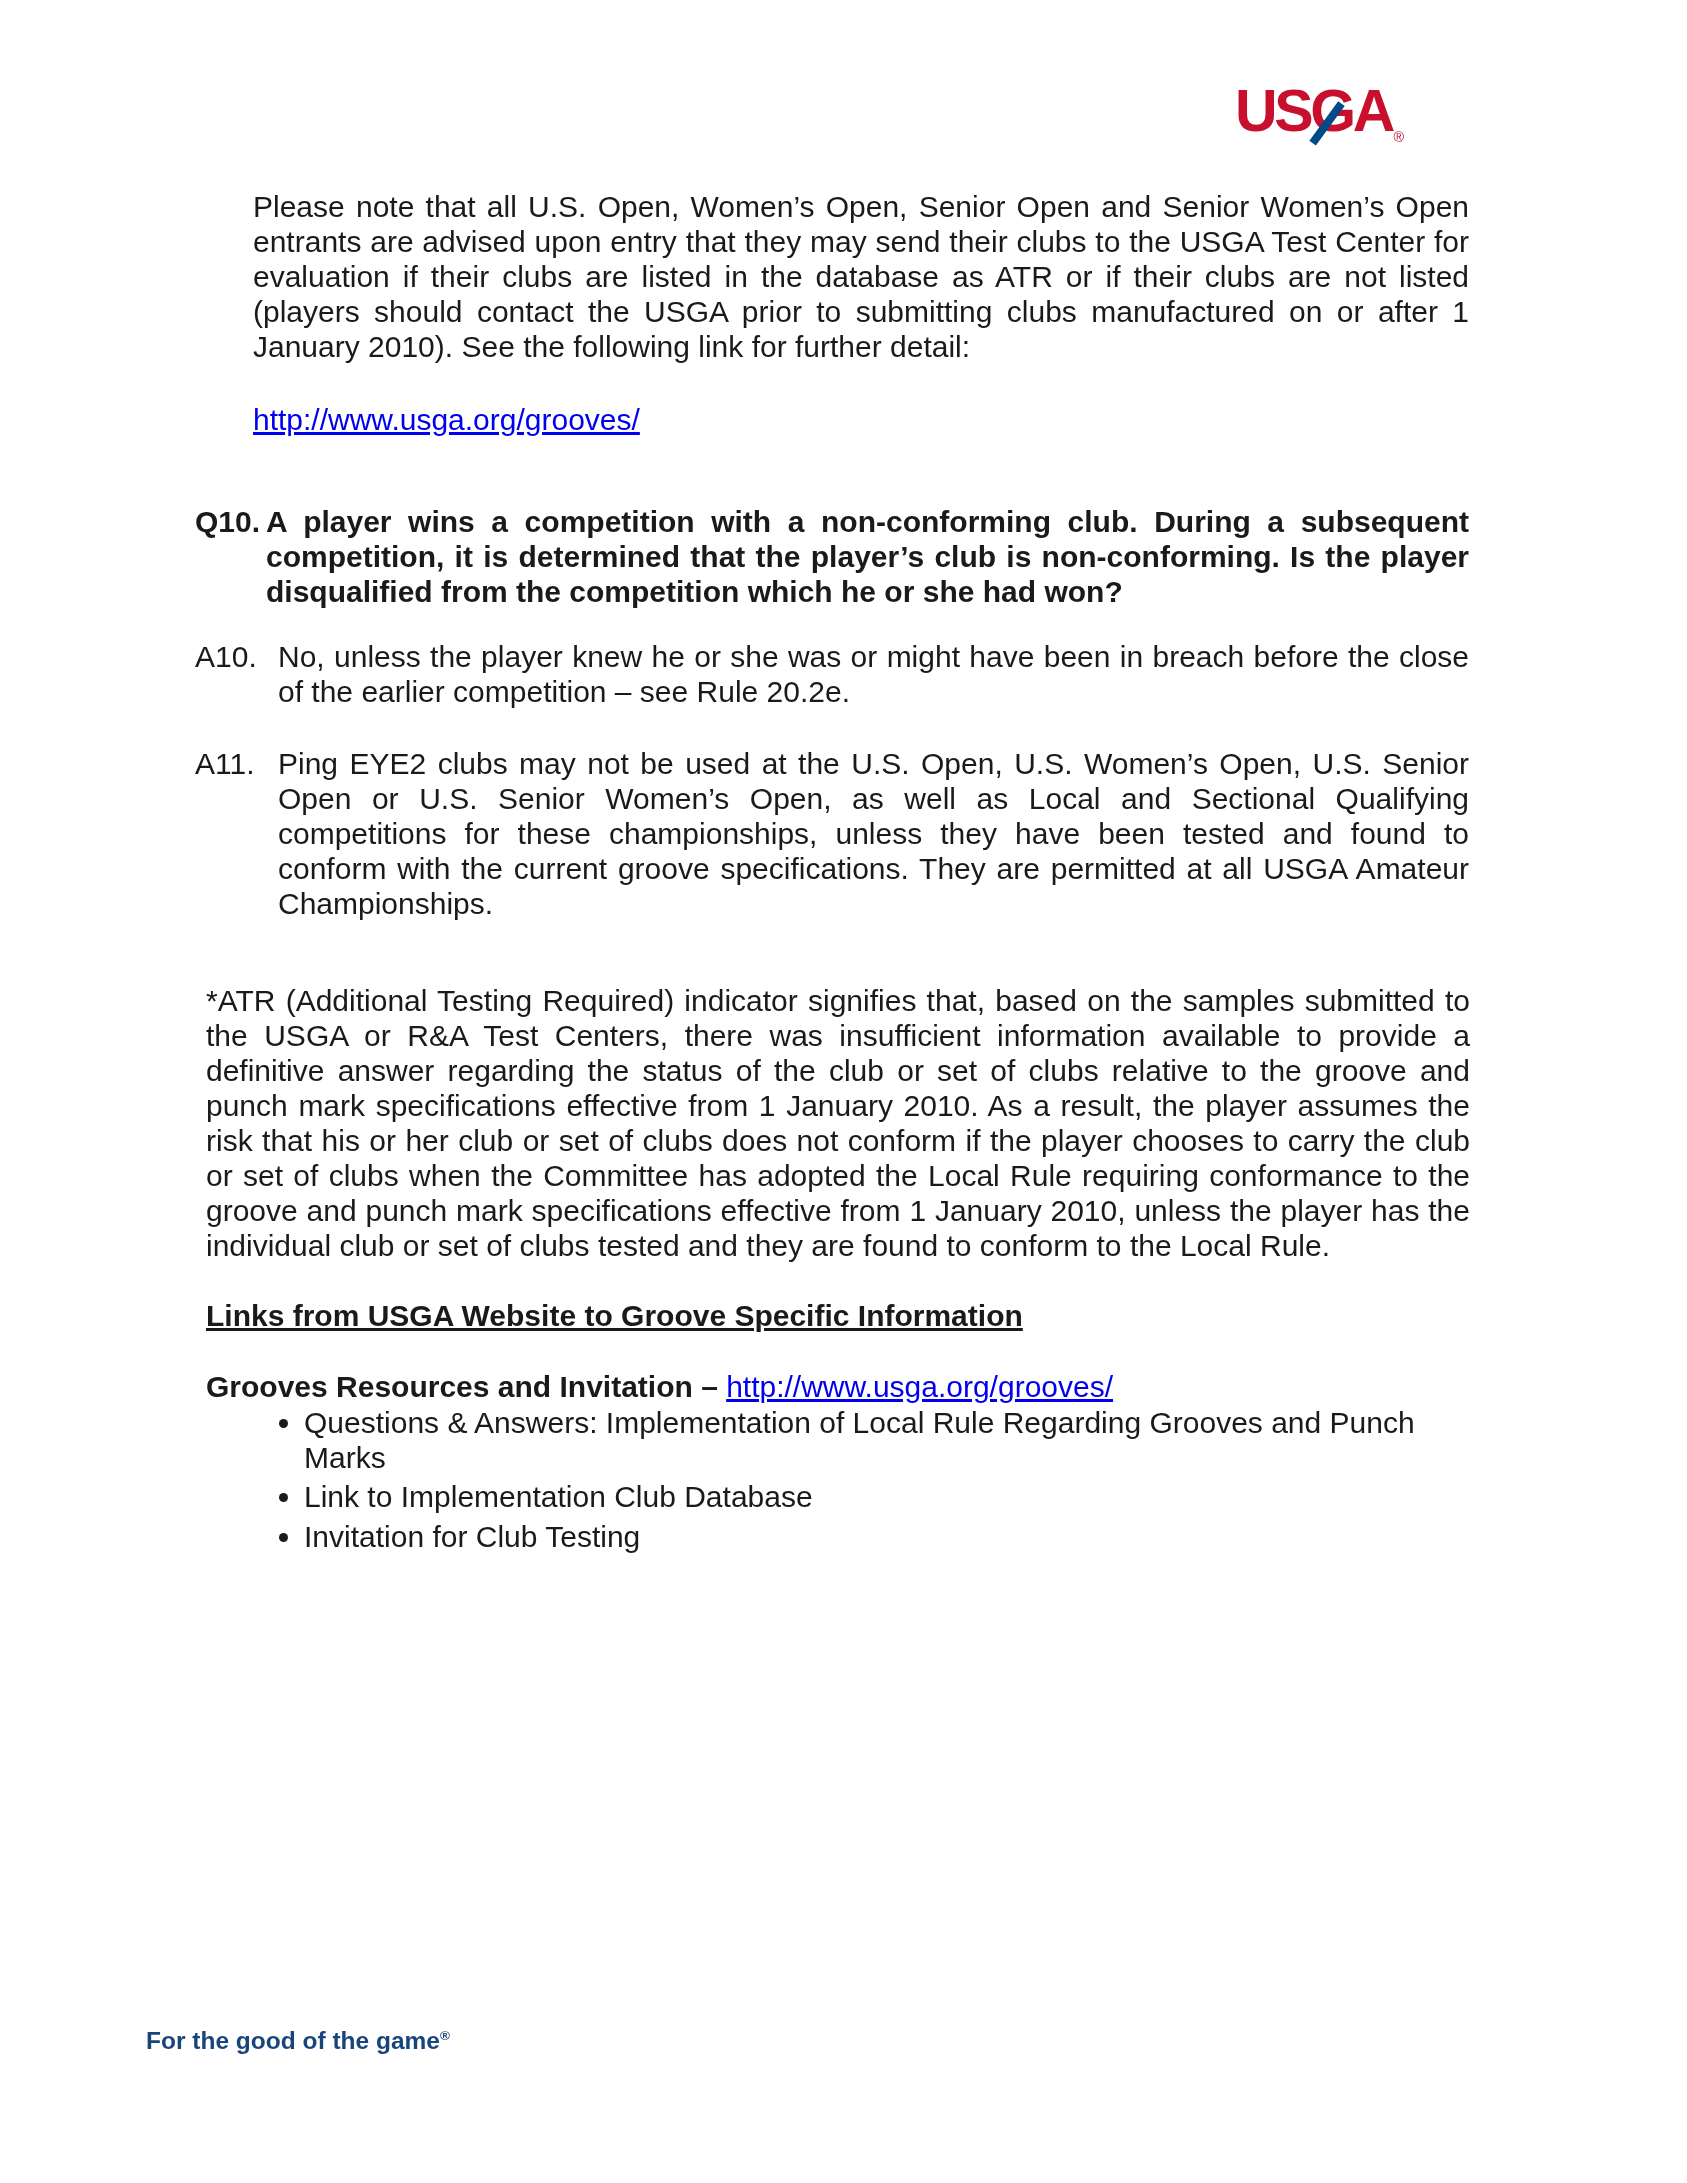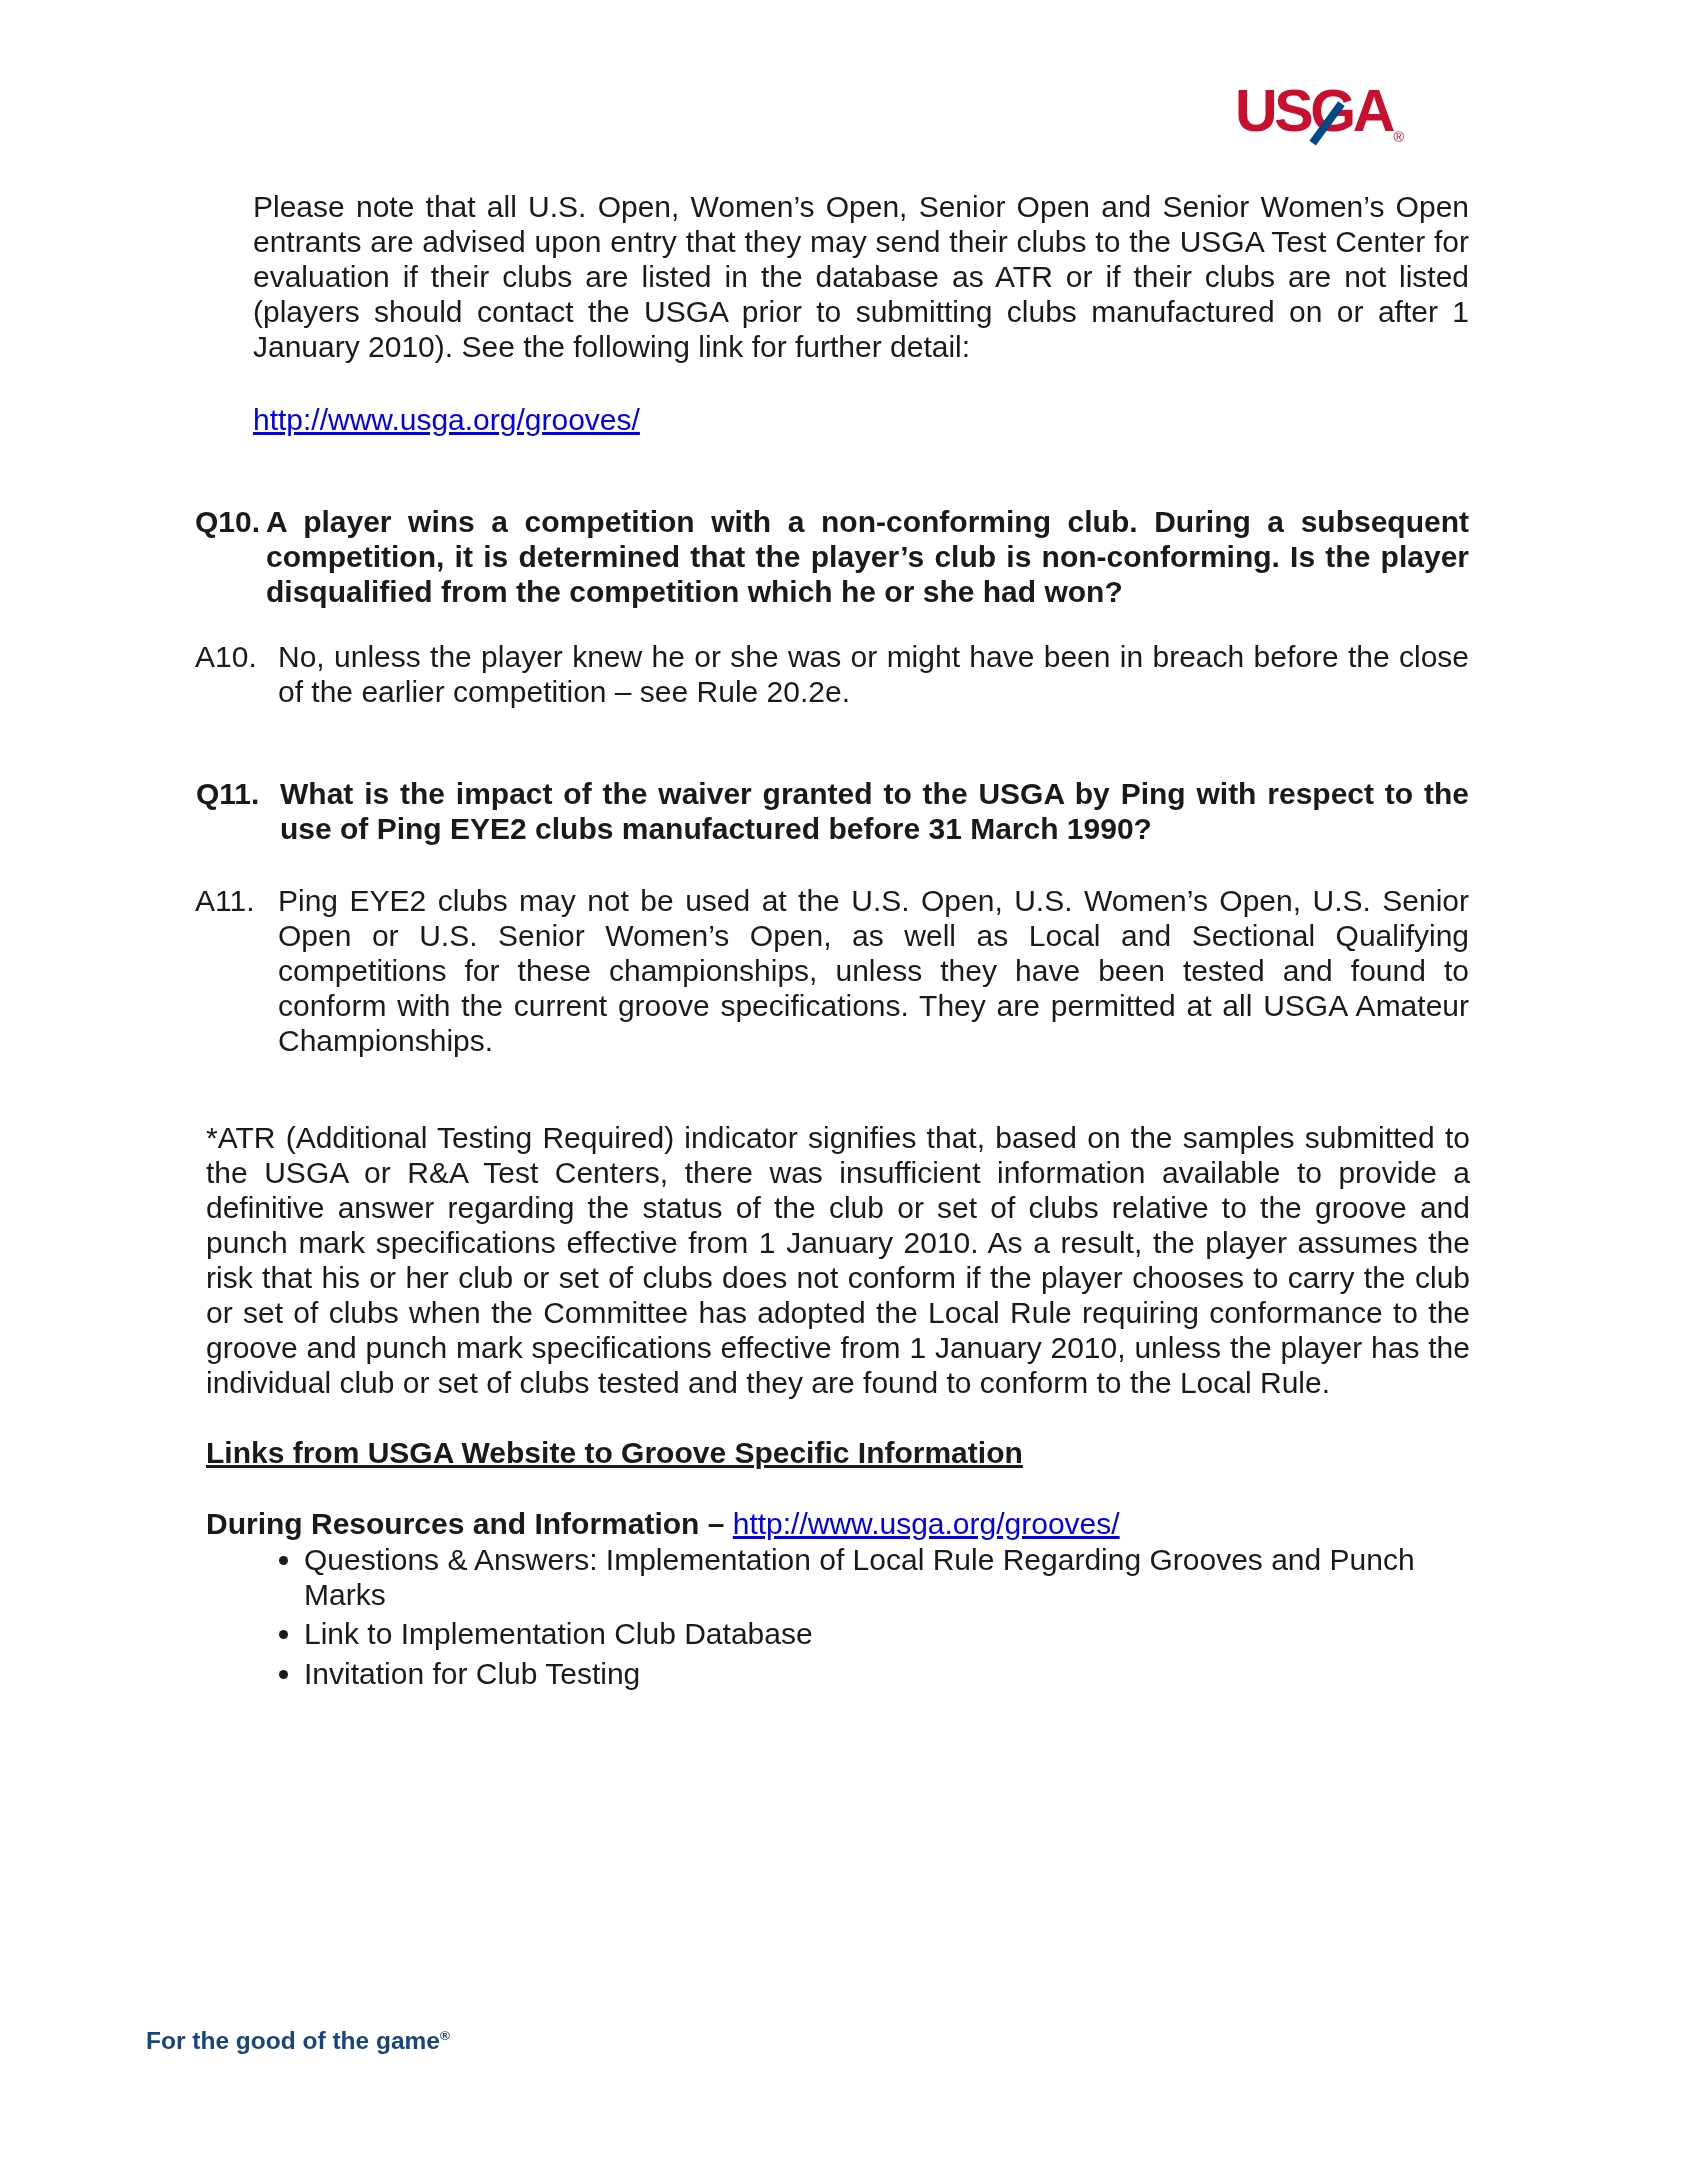--- a/index.html
+++ b/index.html
@@ -67,29 +67,28 @@
   <div class="content">
 
     <p class="para-intro justify">Please note that all U.S. Open, Women’s Open, Senior Open and Senior Women’s Open entrants are advised upon entry that they may send their clubs to the USGA Test Center for evaluation if their clubs are listed in the database as ATR or if their clubs are not listed (players should contact the USGA prior to submitting clubs manufactured on or after 1 January 2010). See the following link for further detail:</p>
 
     <p class="linkline"><a class="doclink" href="#">http://www.usga.org/grooves/</a></p>
 
     <p class="q10 justify"><span class="hang-label">Q10.</span><span>A player wins a competition with a non-conforming club. During a subsequent competition, it is determined that the player’s club is non-conforming. Is the player disqualified from the competition which he or she had won?</span></p>
 
     <p class="a10 justify"><span class="hang-label">A10.</span><span>No, unless the player knew he or she was or might have been in breach before the close of the earlier competition – see Rule 20.2e.</span></p>
 
-    <p class="q11 justify"><span class="hang-label">Q11.</span><span>What is the impact of the waiver granted to the USGA by Ping with respect to the use of Ping EYE2 clubs manufactured before 31 March 1990?</span></p>
 
     <p class="a11 justify"><span class="hang-label">A11.</span><span>Ping EYE2 clubs may not be used at the U.S. Open, U.S. Women’s Open, U.S. Senior Open or U.S. Senior Women’s Open, as well as Local and Sectional Qualifying competitions for these championships, unless they have been tested and found to conform with the current groove specifications. They are permitted at all USGA Amateur Championships.</span></p>
 
     <p class="footnote justify">*ATR (Additional Testing Required) indicator signifies that, based on the samples submitted to the USGA or R&amp;A Test Centers, there was insufficient information available to provide a definitive answer regarding the status of the club or set of clubs relative to the groove and punch mark specifications effective from 1 January 2010. As a result, the player assumes the risk that his or her club or set of clubs does not conform if the player chooses to carry the club or set of clubs when the Committee has adopted the Local Rule requiring conformance to the groove and punch mark specifications effective from 1 January 2010, unless the player has the individual club or set of clubs tested and they are found to conform to the Local Rule.</p>
 
     <p class="section-heading"><span class="underline">Links from USGA Website to Groove Specific Information</span></p>
 
-    <p class="resources"><span>During Resources and Information – </span><a class="doclink" href="#">http://www.usga.org/grooves/</a></p>
+    <p class="resources"><span>Grooves Resources and Invitation – </span><a class="doclink" href="#">http://www.usga.org/grooves/</a></p>
 
     <ul class="bullets">
       <li>Questions &amp; Answers: Implementation of Local Rule Regarding Grooves and Punch Marks</li>
       <li>Link to Implementation Club Database</li>
       <li>Invitation for Club Testing</li>
     </ul>
 
   </div>
 
   <div class="footer"><span>For the good of the game</span><sup>®</sup></div>

